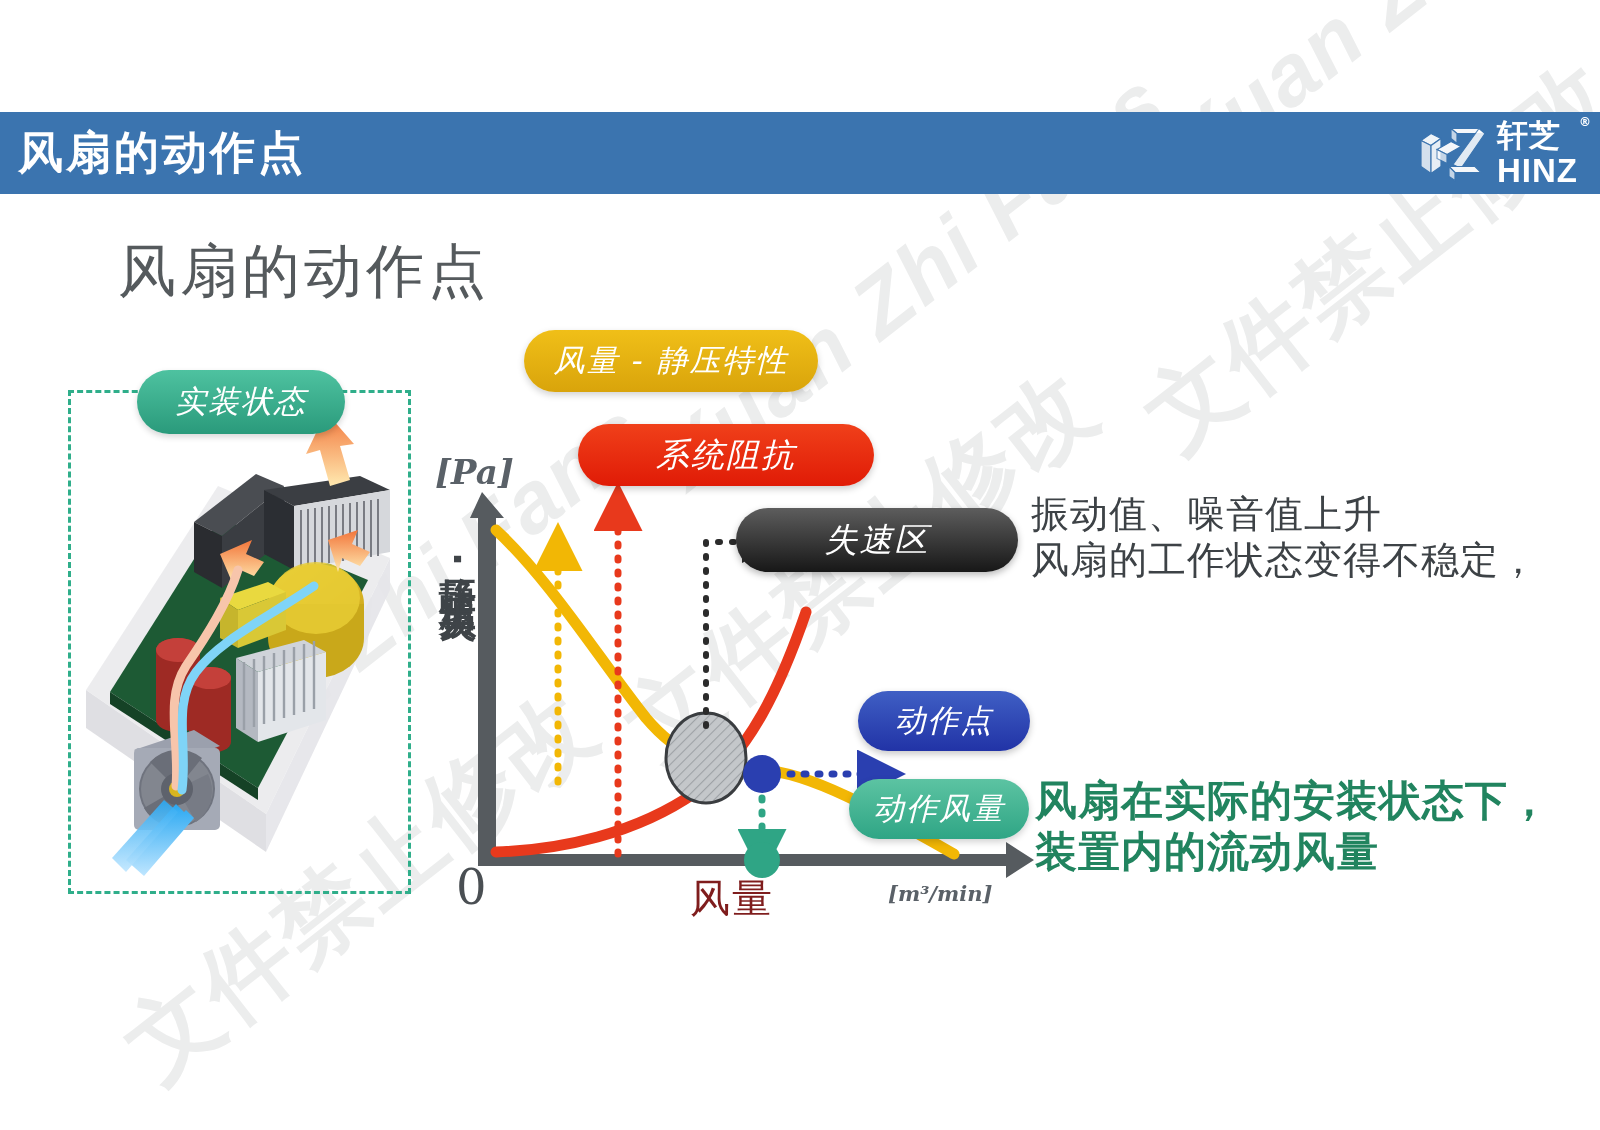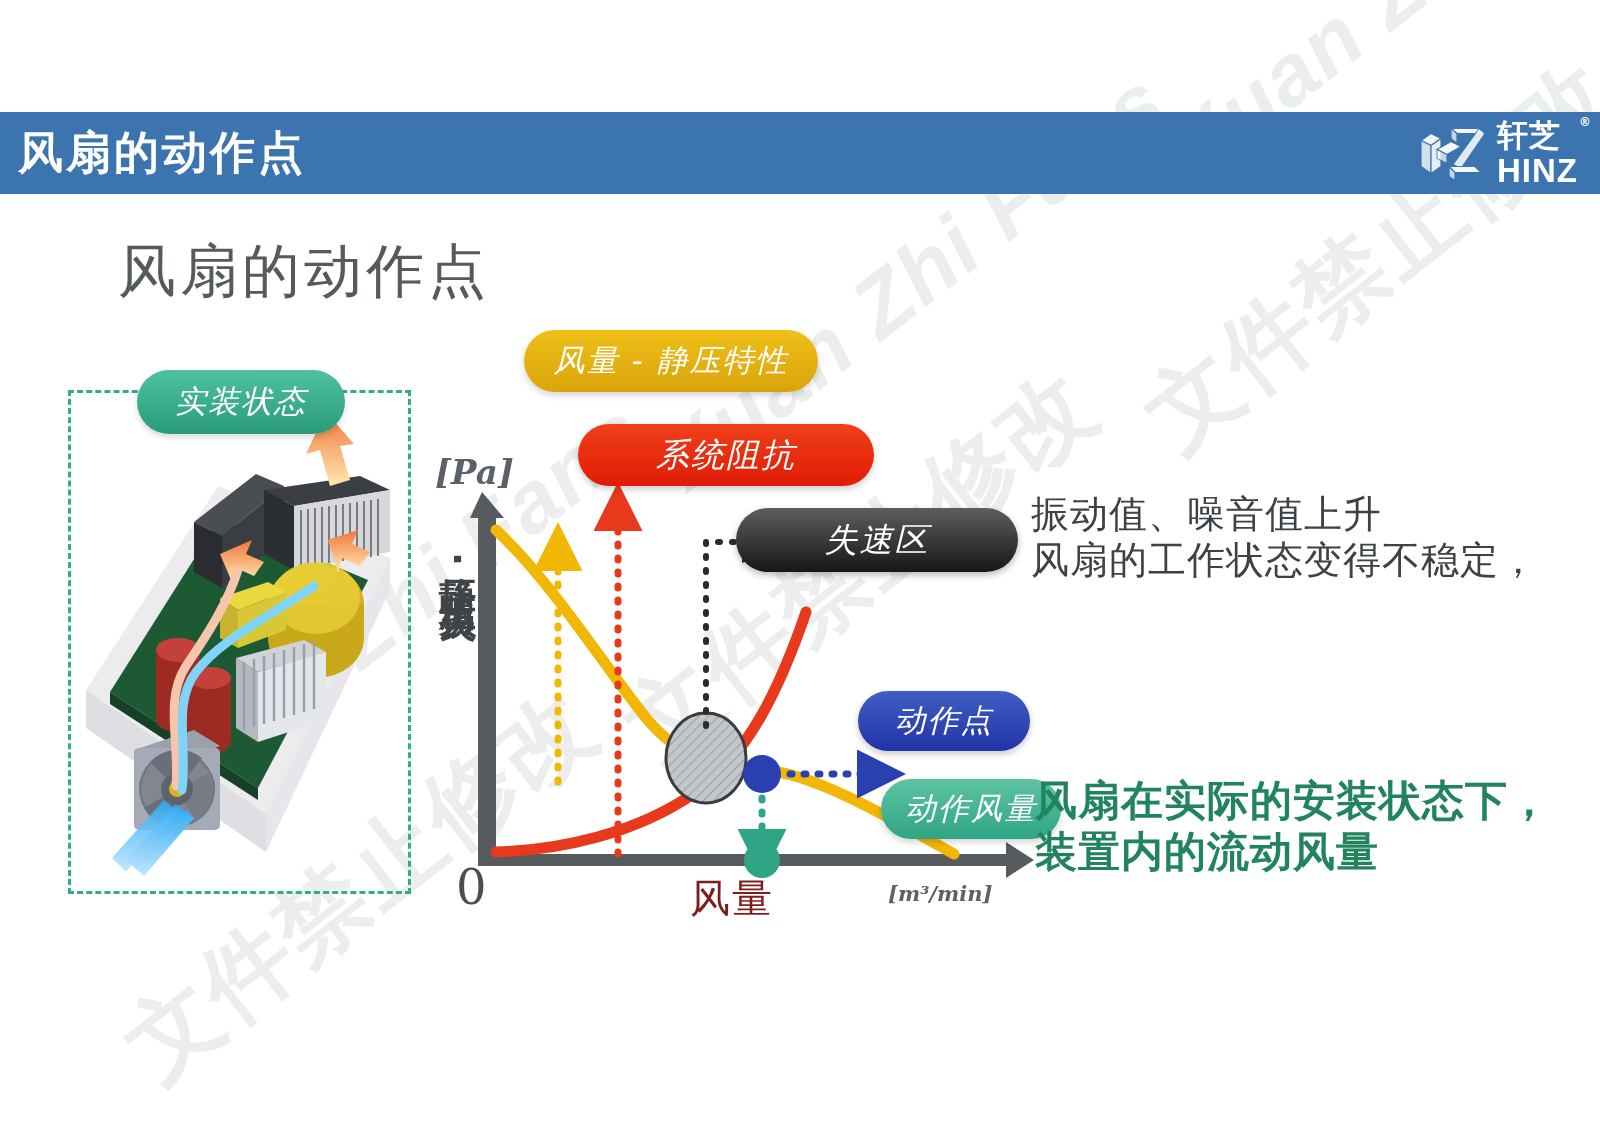--- a/index.html
+++ b/index.html
@@ -84,21 +84,21 @@
     left:736px;top:508px;width:282px;height:64px;font-size:33px;
     background:linear-gradient(180deg,#5d5d5d 0%,#171717 100%);
     box-shadow:0 3px 7px rgba(0,0,0,.28);
   }
   .badge-blue{
     left:858px;top:691px;width:172px;height:60px;font-size:31px;
     background:linear-gradient(180deg,#3f5fc4 0%,#2133a6 100%);
     box-shadow:0 3px 7px rgba(0,0,0,.22);
   }
   .badge-green{
-    left:881px;top:779px;width:180px;height:60px;font-size:31px;
+    left:849px;top:779px;width:180px;height:60px;font-size:31px;
     background:linear-gradient(180deg,#5cc3a2 0%,#2fa585 100%);
     box-shadow:0 3px 7px rgba(0,0,0,.18);
   }
 
   
   .chart{position:absolute;left:410px;top:430px;width:640px;height:470px;z-index:25;}
 
   
   .ax-pa{
     position:absolute;left:412px;top:452px;font-size:34px;color:#5a6168;

